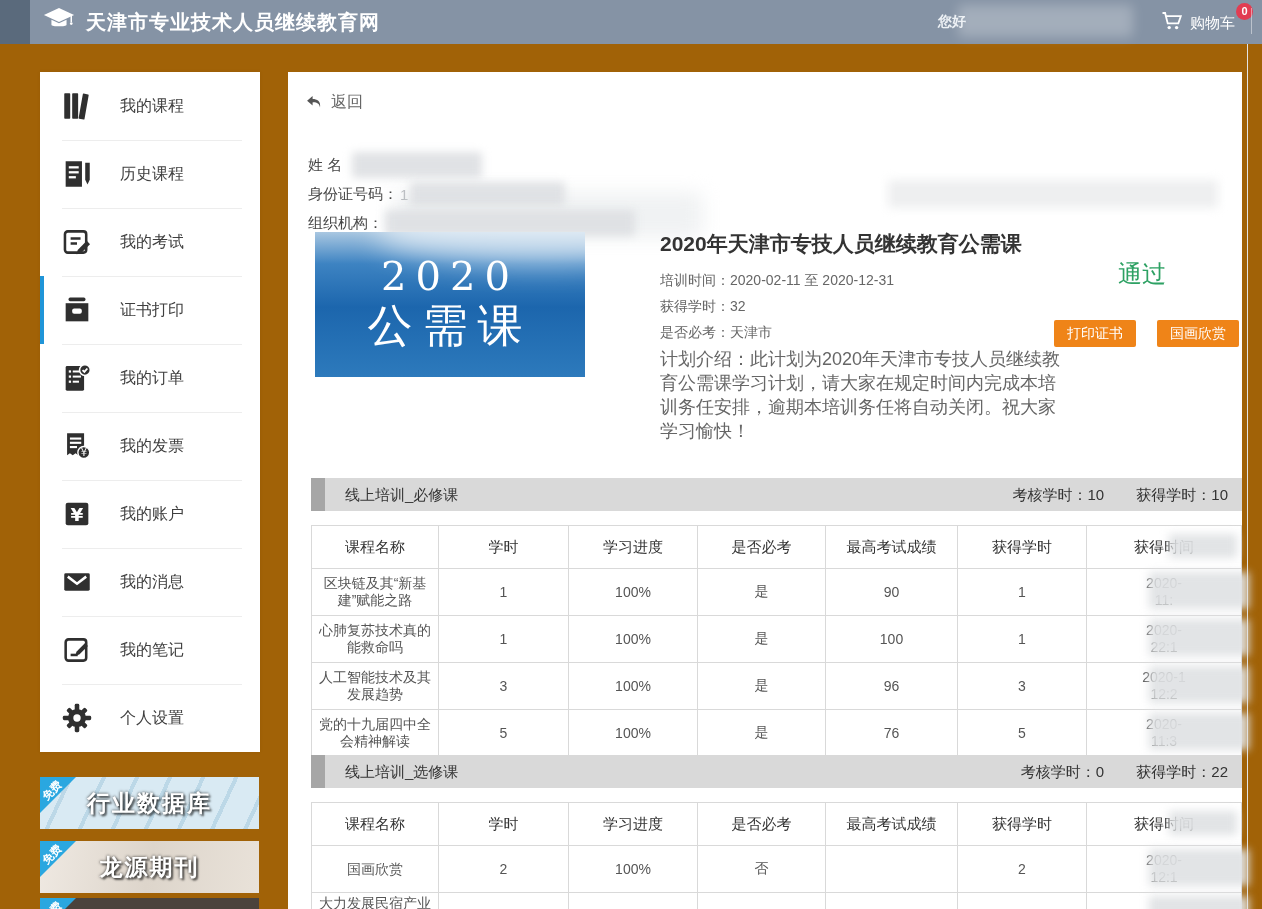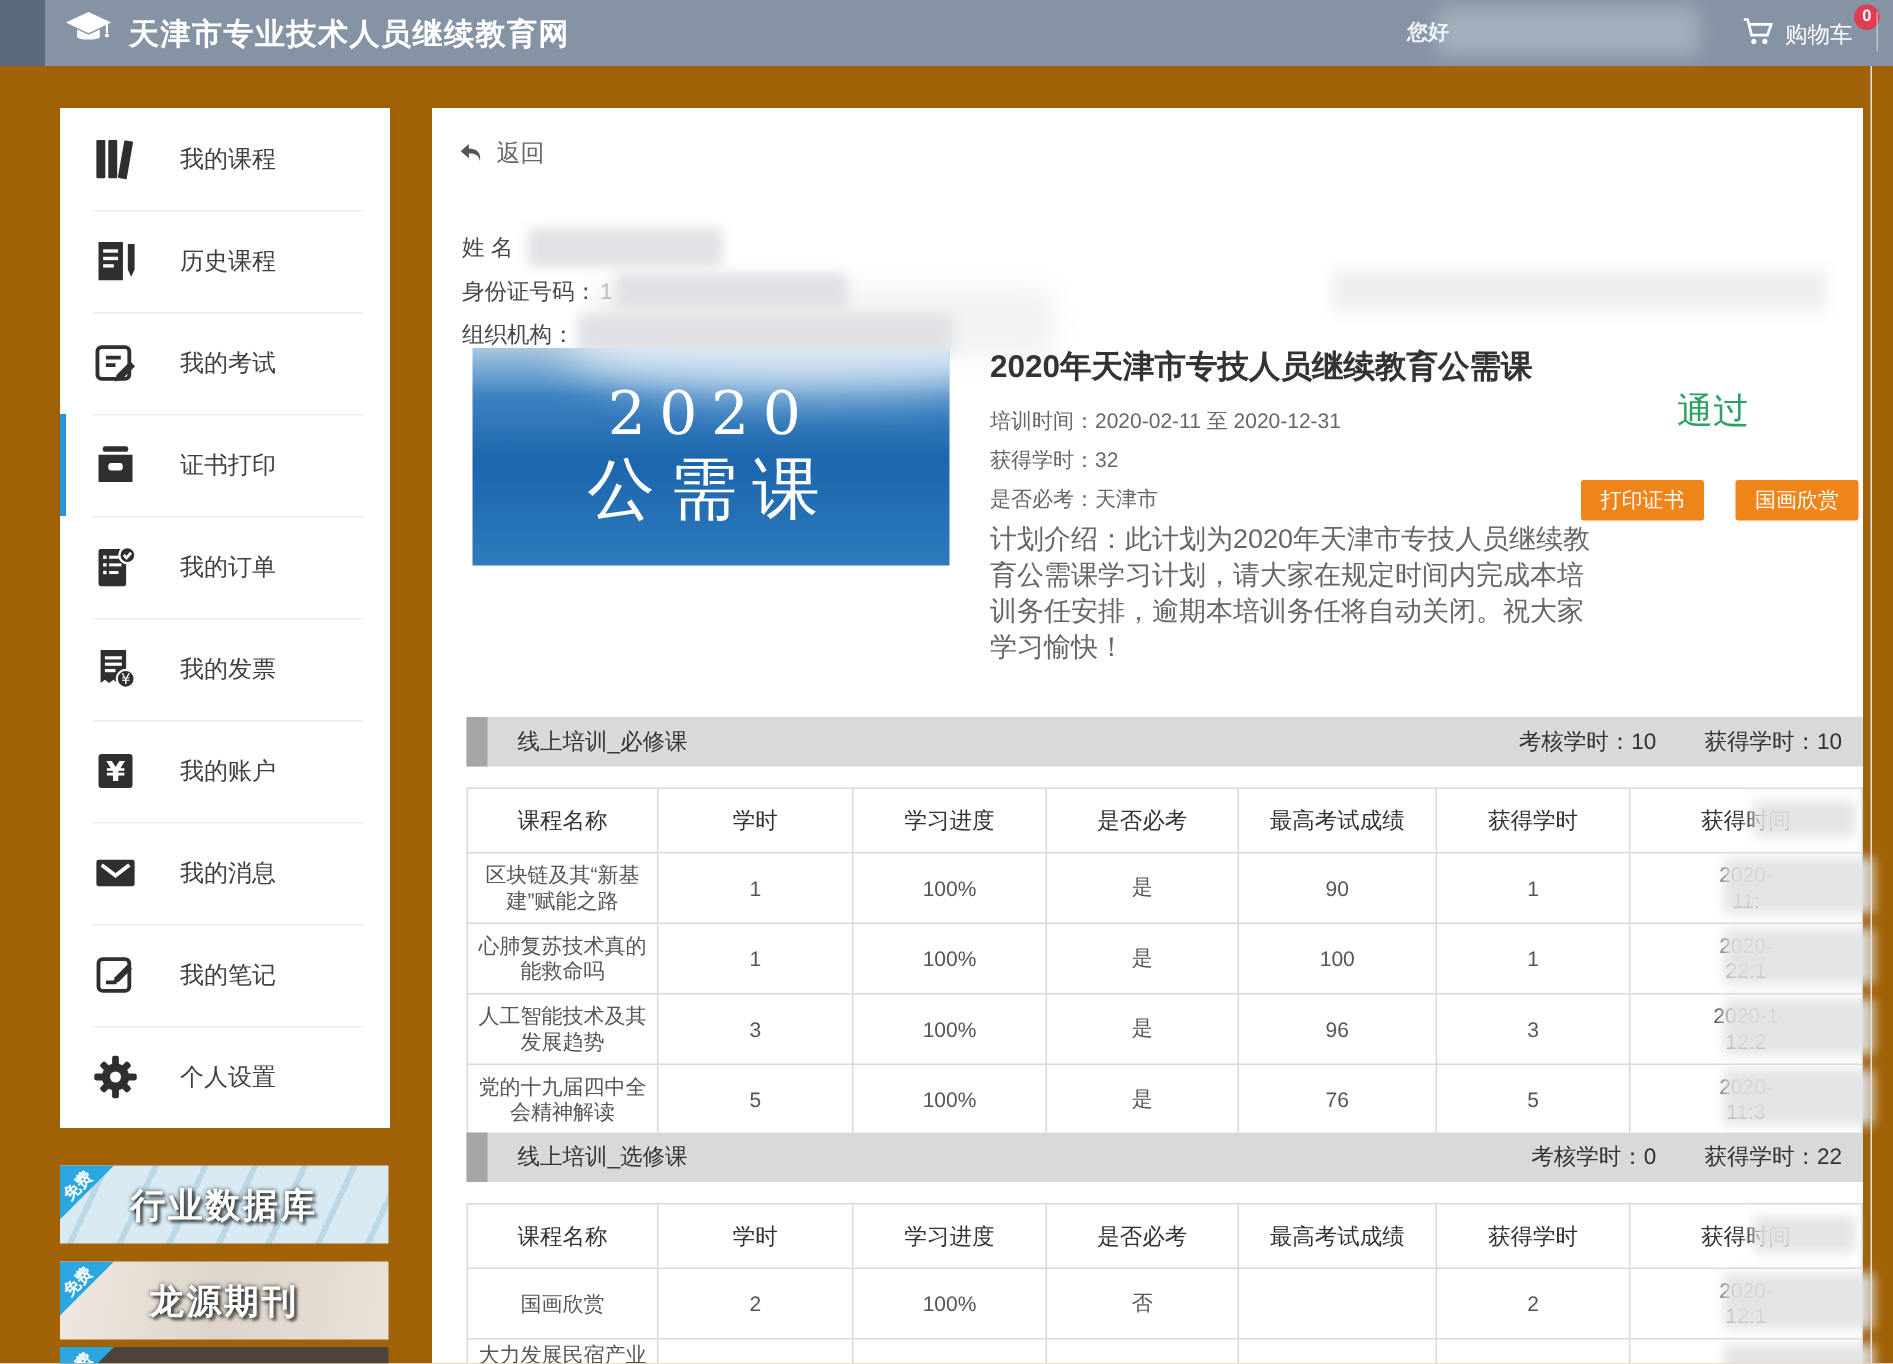--- a/index.html
+++ b/index.html
@@ -59,21 +59,21 @@
   .id-smudge{width:155px;height:24px;margin-left:2px;}
   .org-smudge{width:250px;height:26px;margin-left:2px;}
   .org-smudge2{position:absolute;left:600px;top:108px;width:330px;height:28px;
         background:rgba(226,228,230,.6);filter:blur(5px);border-radius:3px;}
   .id-hint{color:#b9bcc0;margin-left:2px;}
   .top-smudge{position:absolute;left:105px;top:120px;width:310px;height:46px;
         background:rgba(235,237,239,.75);filter:blur(9px);border-radius:8px;}
 
   
   .card{position:absolute;left:27px;top:158px;width:920px;height:205px;}
-  .course-img{position:absolute;left:0;top:2px;width:318px;height:145px;overflow:hidden;
+  .course-img{position:absolute;left:0;top:2px;width:270px;height:145px;overflow:hidden;
         background:linear-gradient(180deg,#a9c7e1 0%,#3d83c2 22%,#1c66ad 52%,#2d7abc 100%);
         display:flex;flex-direction:column;align-items:center;justify-content:center;}
   .img-cloud{position:absolute;left:60px;top:-30px;width:330px;height:62px;background:rgba(255,255,255,.6);
         filter:blur(14px);border-radius:50%;}
   .img-year{font-family:"DejaVu Serif","Liberation Serif",serif;font-size:40px;color:#fff;letter-spacing:9px;line-height:1.1;position:relative;}
   .img-name{font-family:"DejaVu Serif","Liberation Serif",serif;font-size:45px;color:#fff;letter-spacing:10px;line-height:1.25;position:relative;}
   .course-info{position:absolute;left:345px;top:0;width:440px;}
   .course-title{font-size:21px;font-weight:bold;color:#333;margin:0 0 9px;}
   .detail{font-size:14px;color:#666;line-height:26px;}
   .intro{font-size:18px;color:#666;line-height:24px;margin-top:2px;width:408px;}

